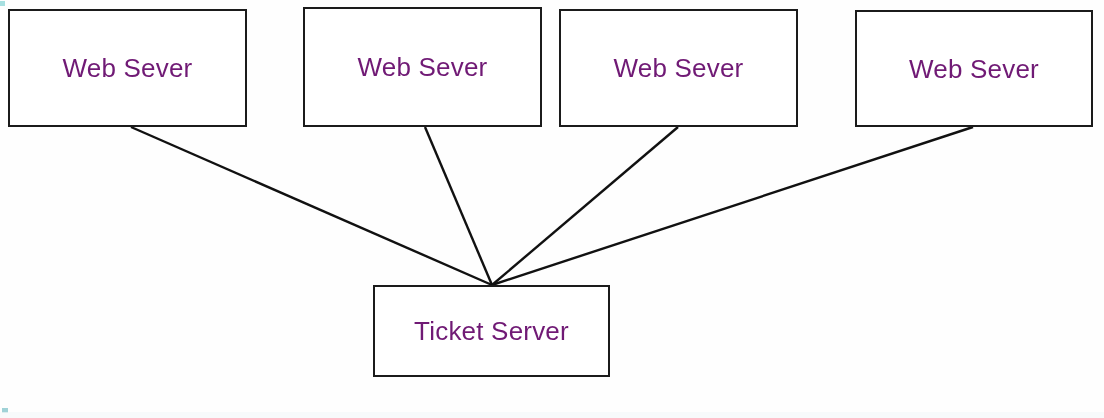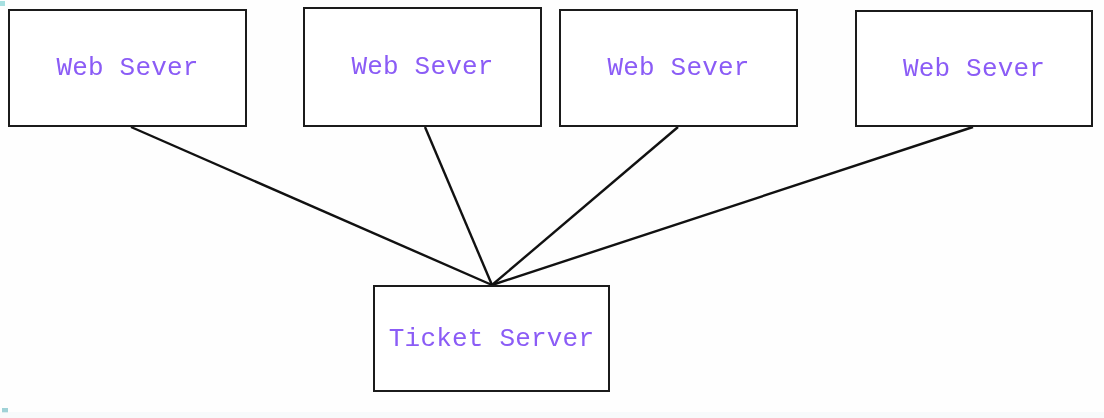--- a/index.html
+++ b/index.html
@@ -27,24 +27,24 @@
   .node {
     position: absolute;
     box-sizing: border-box;
     background: #ffffff;
     border: 2px solid #1b1b1b;
     display: flex;
     align-items: center;
     justify-content: center;
   }
   .node-label {
-    font-family: Liberation Mono, monospace;
+    font-family: Liberation Sans, sans-serif;
     font-size: 26px;
     line-height: 1;
-    color: #8b5cf6;
+    color: #701a75;
     letter-spacing: 0.2px;
     white-space: nowrap;
   }
   .artifact {
     position: absolute;
     pointer-events: none;
   }
 </style>
 </head>
 <body>
@@ -67,21 +67,21 @@
   </div>
 
   <div class="node" style="left:559px; top:9px; width:239px; height:118px;">
     <span class="node-label">Web Sever</span>
   </div>
 
   <div class="node" style="left:855px; top:10px; width:238px; height:117px;">
     <span class="node-label">Web Sever</span>
   </div>
 
-  <div class="node" style="left:373px; top:285px; width:237px; height:107px;">
+  <div class="node" style="left:373px; top:285px; width:237px; height:92px;">
     <span class="node-label">Ticket Server</span>
   </div>
 
   <div class="artifact" style="left:0px; top:1px; width:5px; height:5px; background:#5fc6c8; opacity:0.55;"></div>
   <div class="artifact" style="left:2px; top:408px; width:6px; height:5px; background:#2f9ea8; opacity:0.45;"></div>
   <div class="artifact" style="left:0px; top:412px; width:1104px; height:6px; background:#f4f8fa; opacity:0.7;"></div>
 
 </div>
 
 </body></html>

